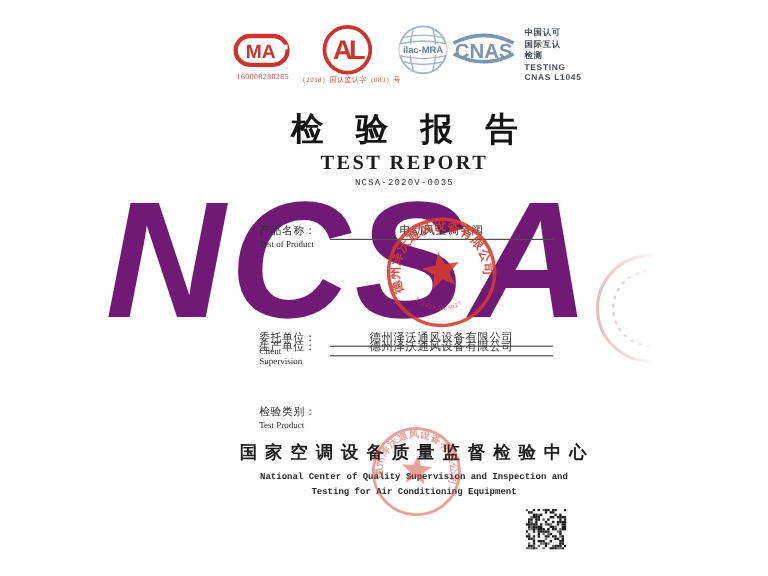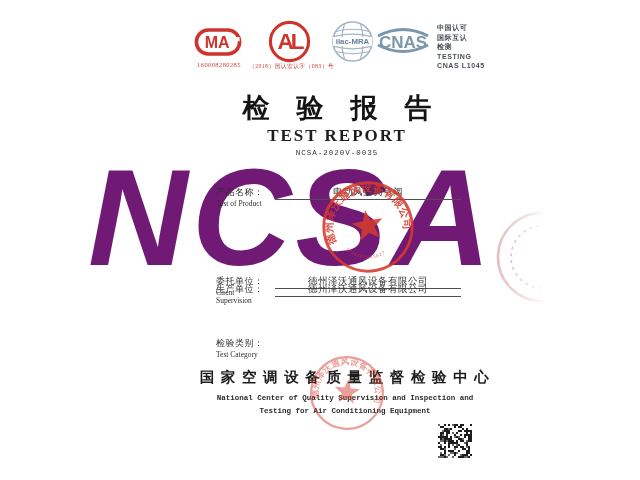--- a/index.html
+++ b/index.html
@@ -124,21 +124,21 @@
     <span class="lbl-en">Client</span>
     <span class="val">德州泽沃通风设备有限公司</span>
   </div>
   <div class="row" style="top:283px;">
     <span class="lbl-zh">生产单位：</span>
     <span class="lbl-en">Supervision</span>
     <span class="val">德州泽沃通风设备有限公司</span>
   </div>
   <div class="row" style="top:337px;">
     <span class="lbl-zh">检验类别：</span>
-    <span class="lbl-en">Test Category</span>
+    <span class="lbl-en">Test Product</span>
   </div>
 
   <div class="footer-zh">国 家 空 调 设 备 质 量 监 督 检 验 中 心</div>
   <div class="footer-en footer-en1">National Center of Quality Supervision and Inspection and</div>
   <div class="footer-en footer-en2">Testing for Air Conditioning Equipment</div>
 
   <svg class="seal seal-main" viewBox="0 0 100 100">
     <circle cx="50" cy="50" r="46" fill="none" stroke="#d53a2e" stroke-width="3"></circle>
     <path id="sealArcTop" d="M14.6,60.8 A37,37 0 1 1 85.4,60.8" fill="none"></path>
     <text font-size="11" fill="#d53a2e" font-weight="bold" letter-spacing="0.4">

